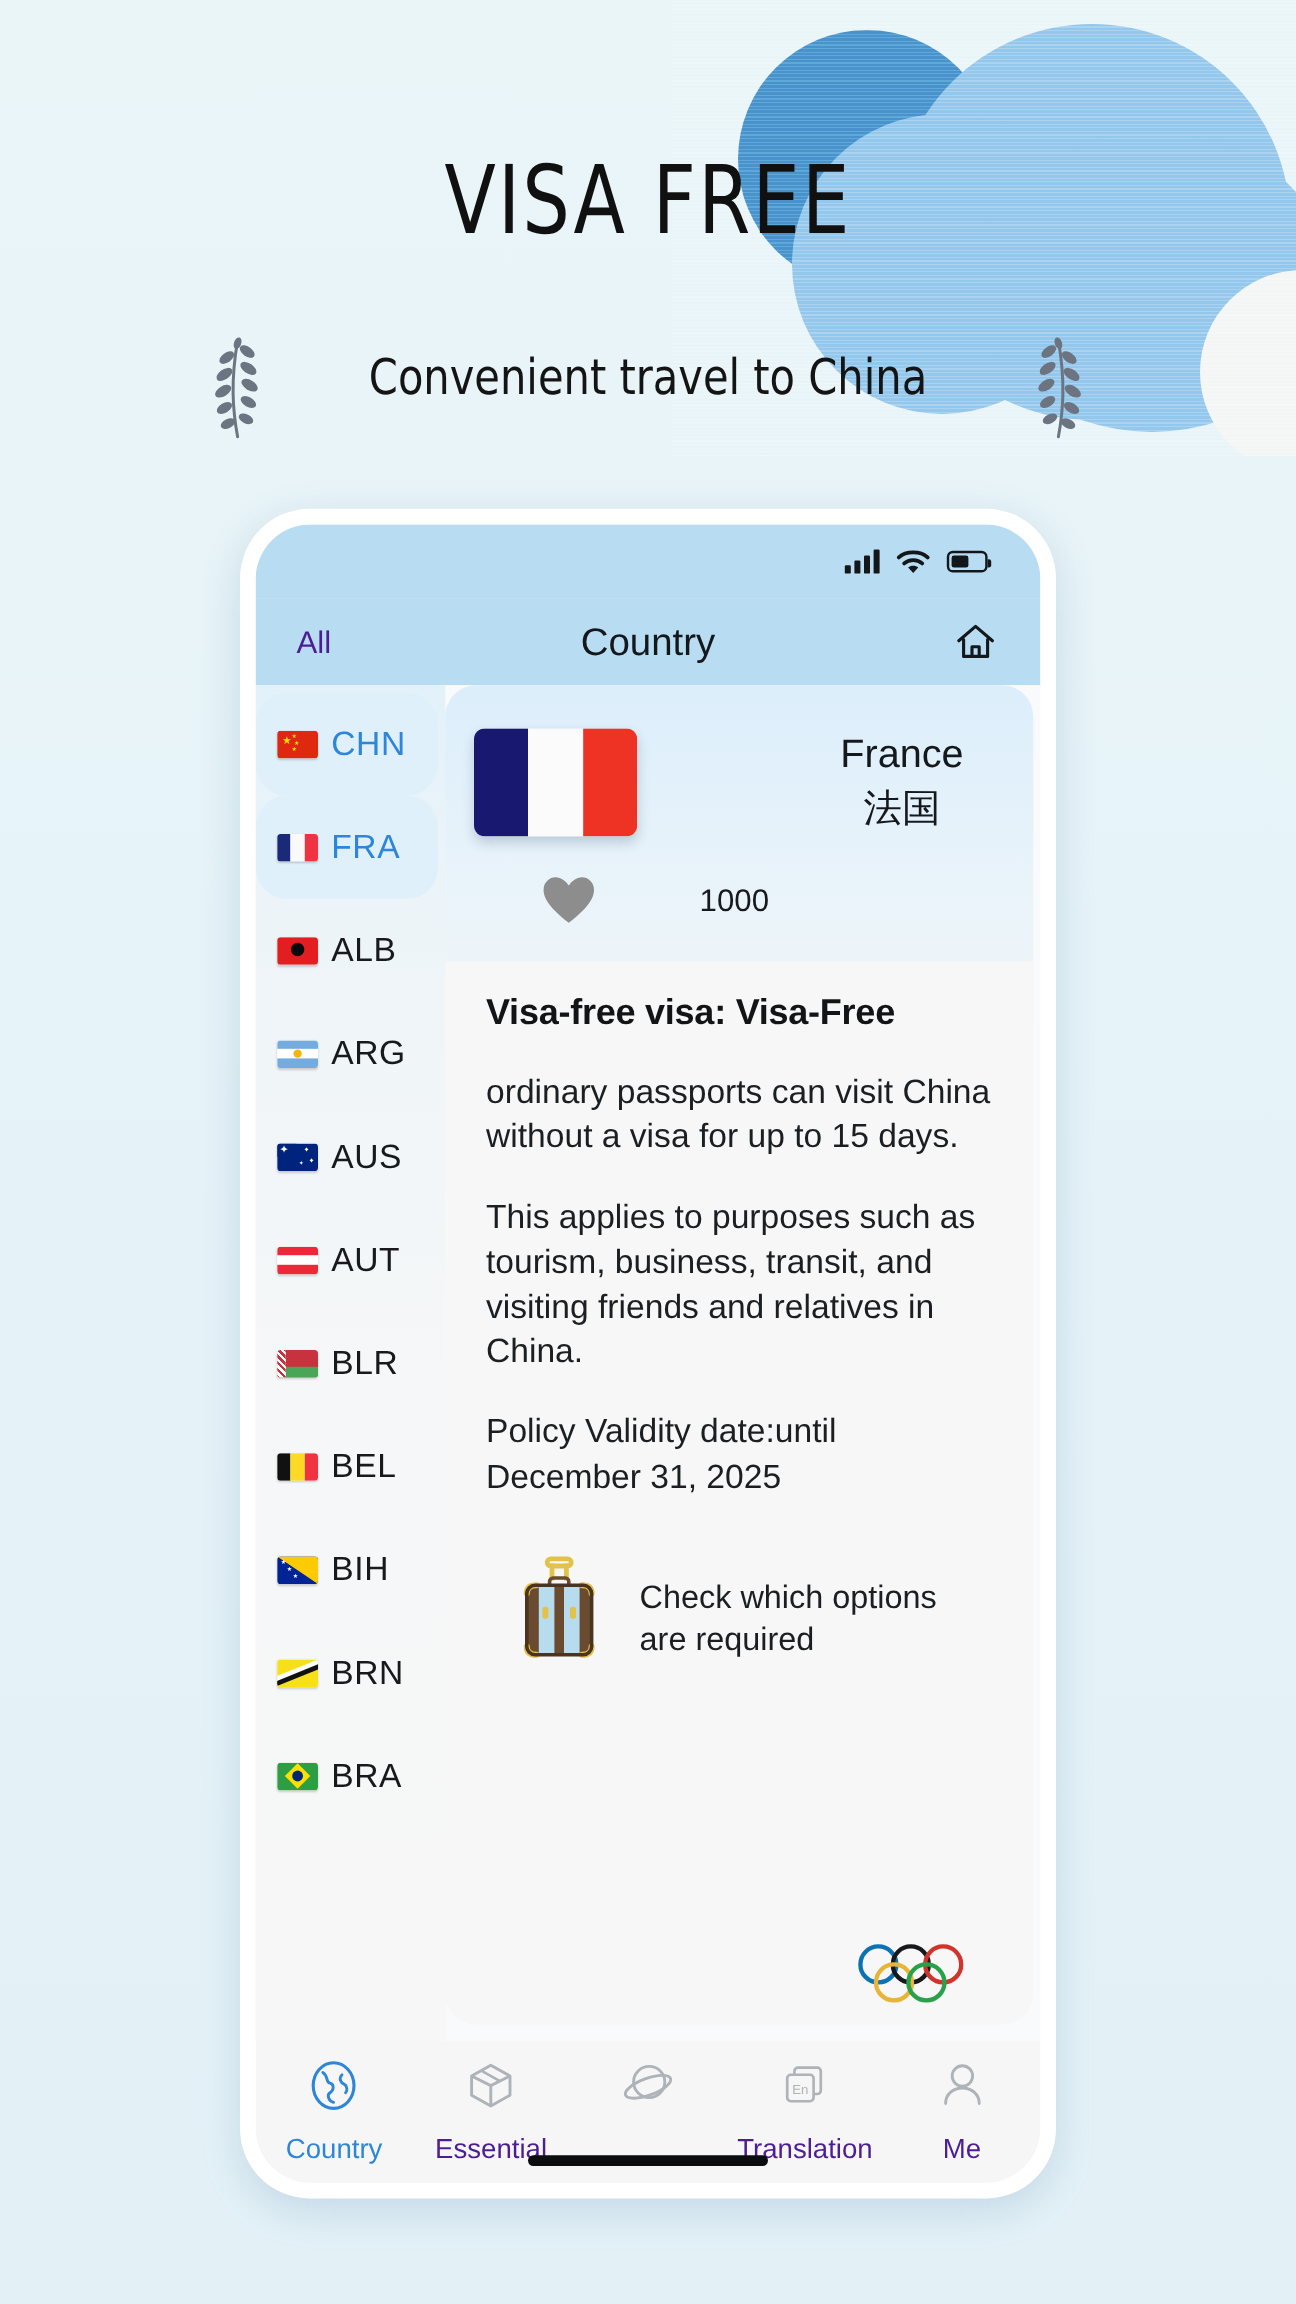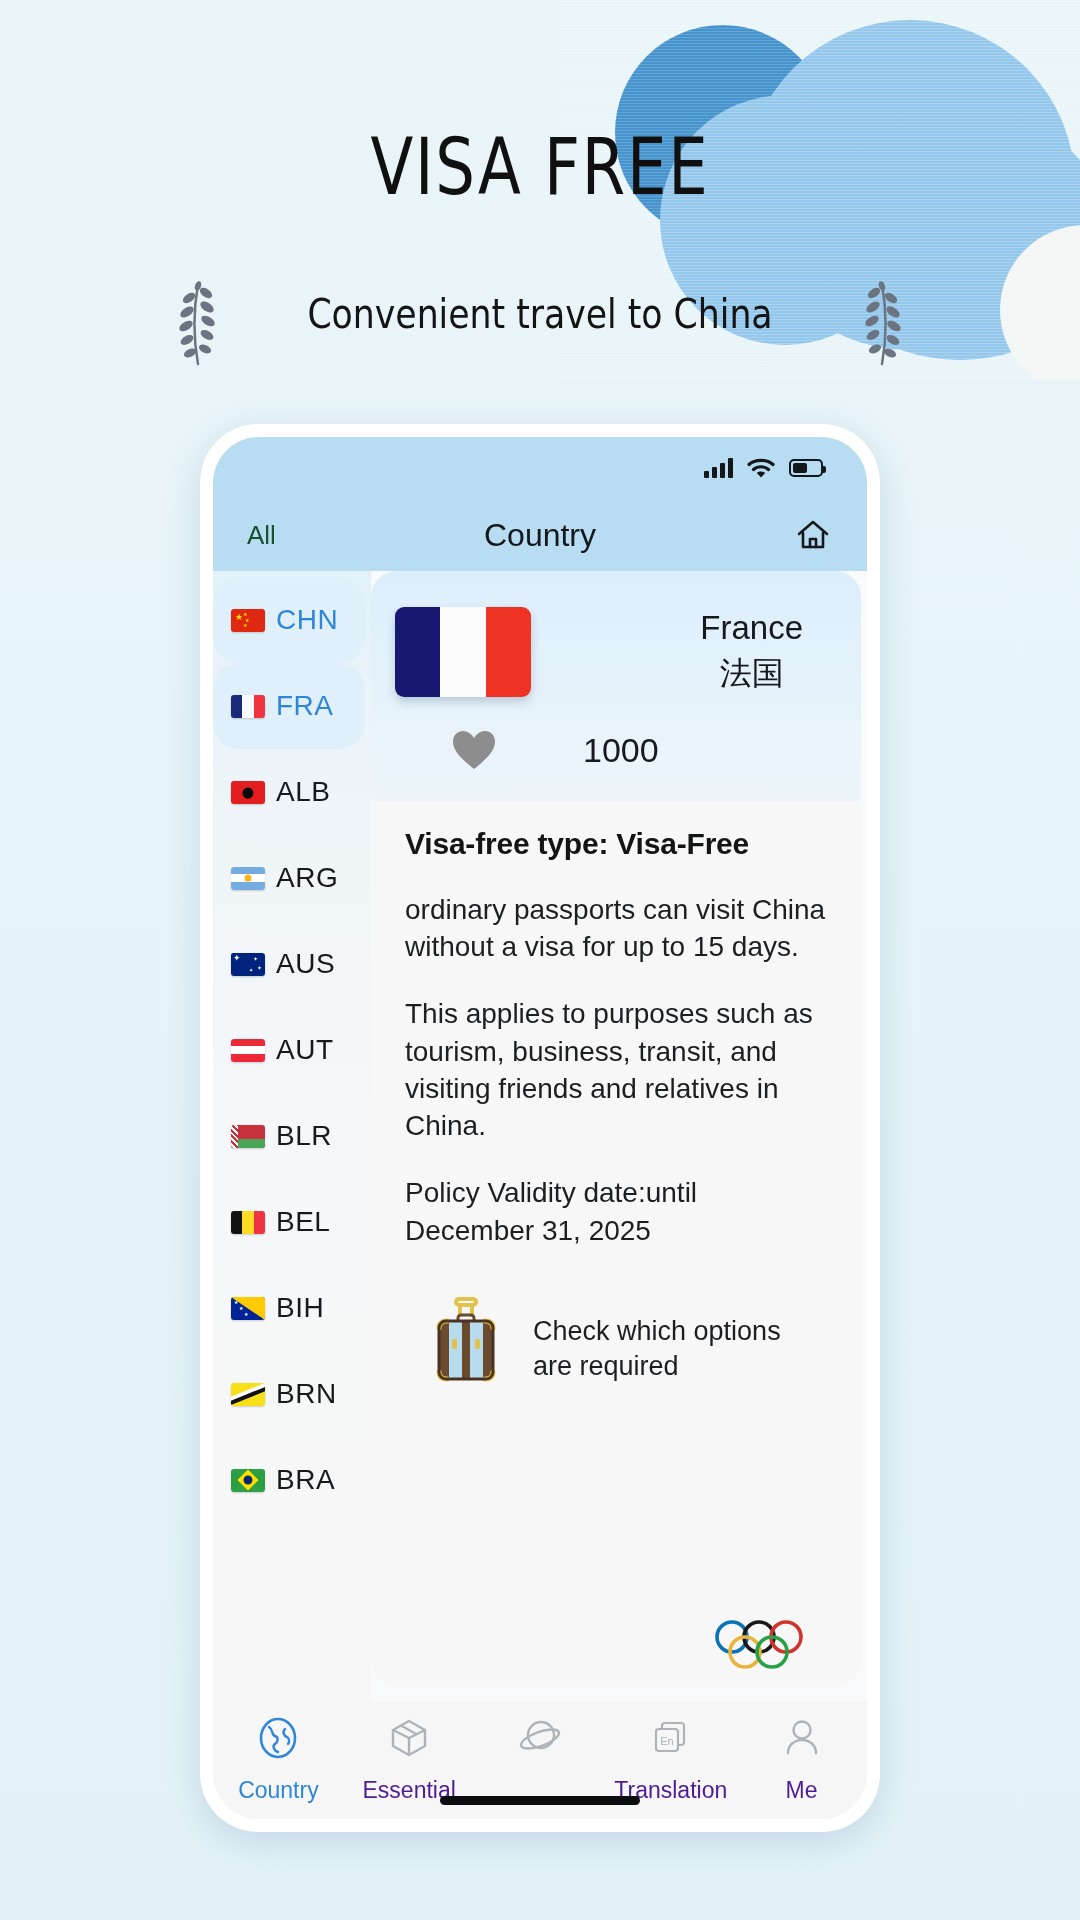--- a/index.html
+++ b/index.html
@@ -79,21 +79,21 @@
   .batt { width:34px; height:18px; border:2px solid #14171a; border-radius:5px; padding:2px; position:relative; }
   .batt::after{content:"";position:absolute;right:-5px;top:5px;width:3px;height:7px;background:#14171a;border-radius:0 2px 2px 0;}
   .batt i{display:block;height:100%;width:55%;background:#14171a;border-radius:2px;}
 
   
   .nav {
     height:72px; background:#b8ddf3;
     display:flex; align-items:center; padding:0 34px;
     position:relative;
   }
-  .nav-all { font-size:26px; color:#14532d; font-weight:400; }
+  .nav-all { font-size:26px; color:#4c1d95; font-weight:400; }
   .nav-title {
     position:absolute; left:0; right:0; text-align:center;
     font-size:32px; color:#14171b; font-weight:400; pointer-events:none;
   }
   .nav-home { margin-left:auto; width:40px; height:40px; }
 
   
   .content { flex:1; display:flex; min-height:0; background:#f8fafb; position:relative; }
 
   
@@ -125,21 +125,21 @@
     box-shadow:0 5px 10px rgba(40,70,100,.22); display:flex; flex:0 0 136px;
   }
   .bigflag .b{flex:1;background:#181870}.bigflag .w{flex:1;background:#fbfbfb}.bigflag .r{flex:1;background:#ee3224}
   .d-names { margin-left:auto; text-align:center; padding-right:18px; }
   .d-en { font-size:33px; color:#15181c; line-height:1.3; }
   .d-cn { font-size:32px; color:#15181c; line-height:1.45; }
 
   .likes { display:flex; align-items:center; padding:26px 0 30px 0; }
   .heart { width:46px; height:42px; margin-left:80px; position:relative; flex:0 0 46px; }
   .heart svg { width:100%; height:100%; display:block; }
-  .like-n { font-size:34px; color:#16191d; margin-left:86px; }
+  .like-n { font-size:26px; color:#16191d; margin-left:86px; }
 
   .d-body { background:#f7f7f7; padding:26px 34px 0 34px; flex:1; }
   .vtype { font-size:30px; font-weight:700; color:#121416; margin-bottom:30px; letter-spacing:-.2px; }
   .para { font-size:28px; color:#1c1f22; line-height:1.33; margin-bottom:30px; }
 
   .suitcase-row { display:flex; align-items:flex-end; gap:28px; padding:14px 0 0 22px; }
   .suitcase { width:78px; height:92px; flex:0 0 78px; }
   .sc-text { font-size:27px; color:#1c1f22; line-height:1.32; }
 
   .rings { position:absolute; right:44px; bottom:26px; width:110px; height:58px; }
@@ -358,21 +358,21 @@
           <div class="likes">
             <span class="heart">
               <svg viewBox="0 0 46 42">
                   <path d="M23 40 C6 27 2 19 2 12.5 C2 6 7 2 12 2 C16.5 2 20.5 5 23 9 C25.5 5 29.5 2 34 2 C39 2 44 6 44 12.5 C44 19 40 27 23 40 Z" fill="#8d8d8d"></path>
                 </svg>
             </span>
             <span class="like-n">1000</span>
           </div>
 
           <div class="d-body">
-            <div class="vtype">Visa-free type: Visa-Free</div>
+            <div class="vtype">Visa-free visa: Visa-Free</div>
             <div class="para">ordinary passports can visit China without a visa for up to 15 days.</div>
             <div class="para">This applies to purposes such as tourism, business, transit, and visiting friends and relatives in China.</div>
             <div class="para">Policy Validity date:until December 31, 2025</div>
 
             <div class="suitcase-row">
               <svg class="suitcase" viewBox="0 0 78 92">
                 <rect x="29" y="6" width="20" height="6" rx="3" fill="none" stroke="#e2c24a" stroke-width="4"></rect>
                 <path d="M33 10 V24 M45 10 V24" stroke="#e2c24a" stroke-width="4"></path>
                 <rect x="31" y="22" width="16" height="10" rx="3" fill="none" stroke="#6b4b2f" stroke-width="3"></rect>
                 <rect x="12" y="28" width="54" height="58" rx="7" fill="#6b4b2f"></rect>

